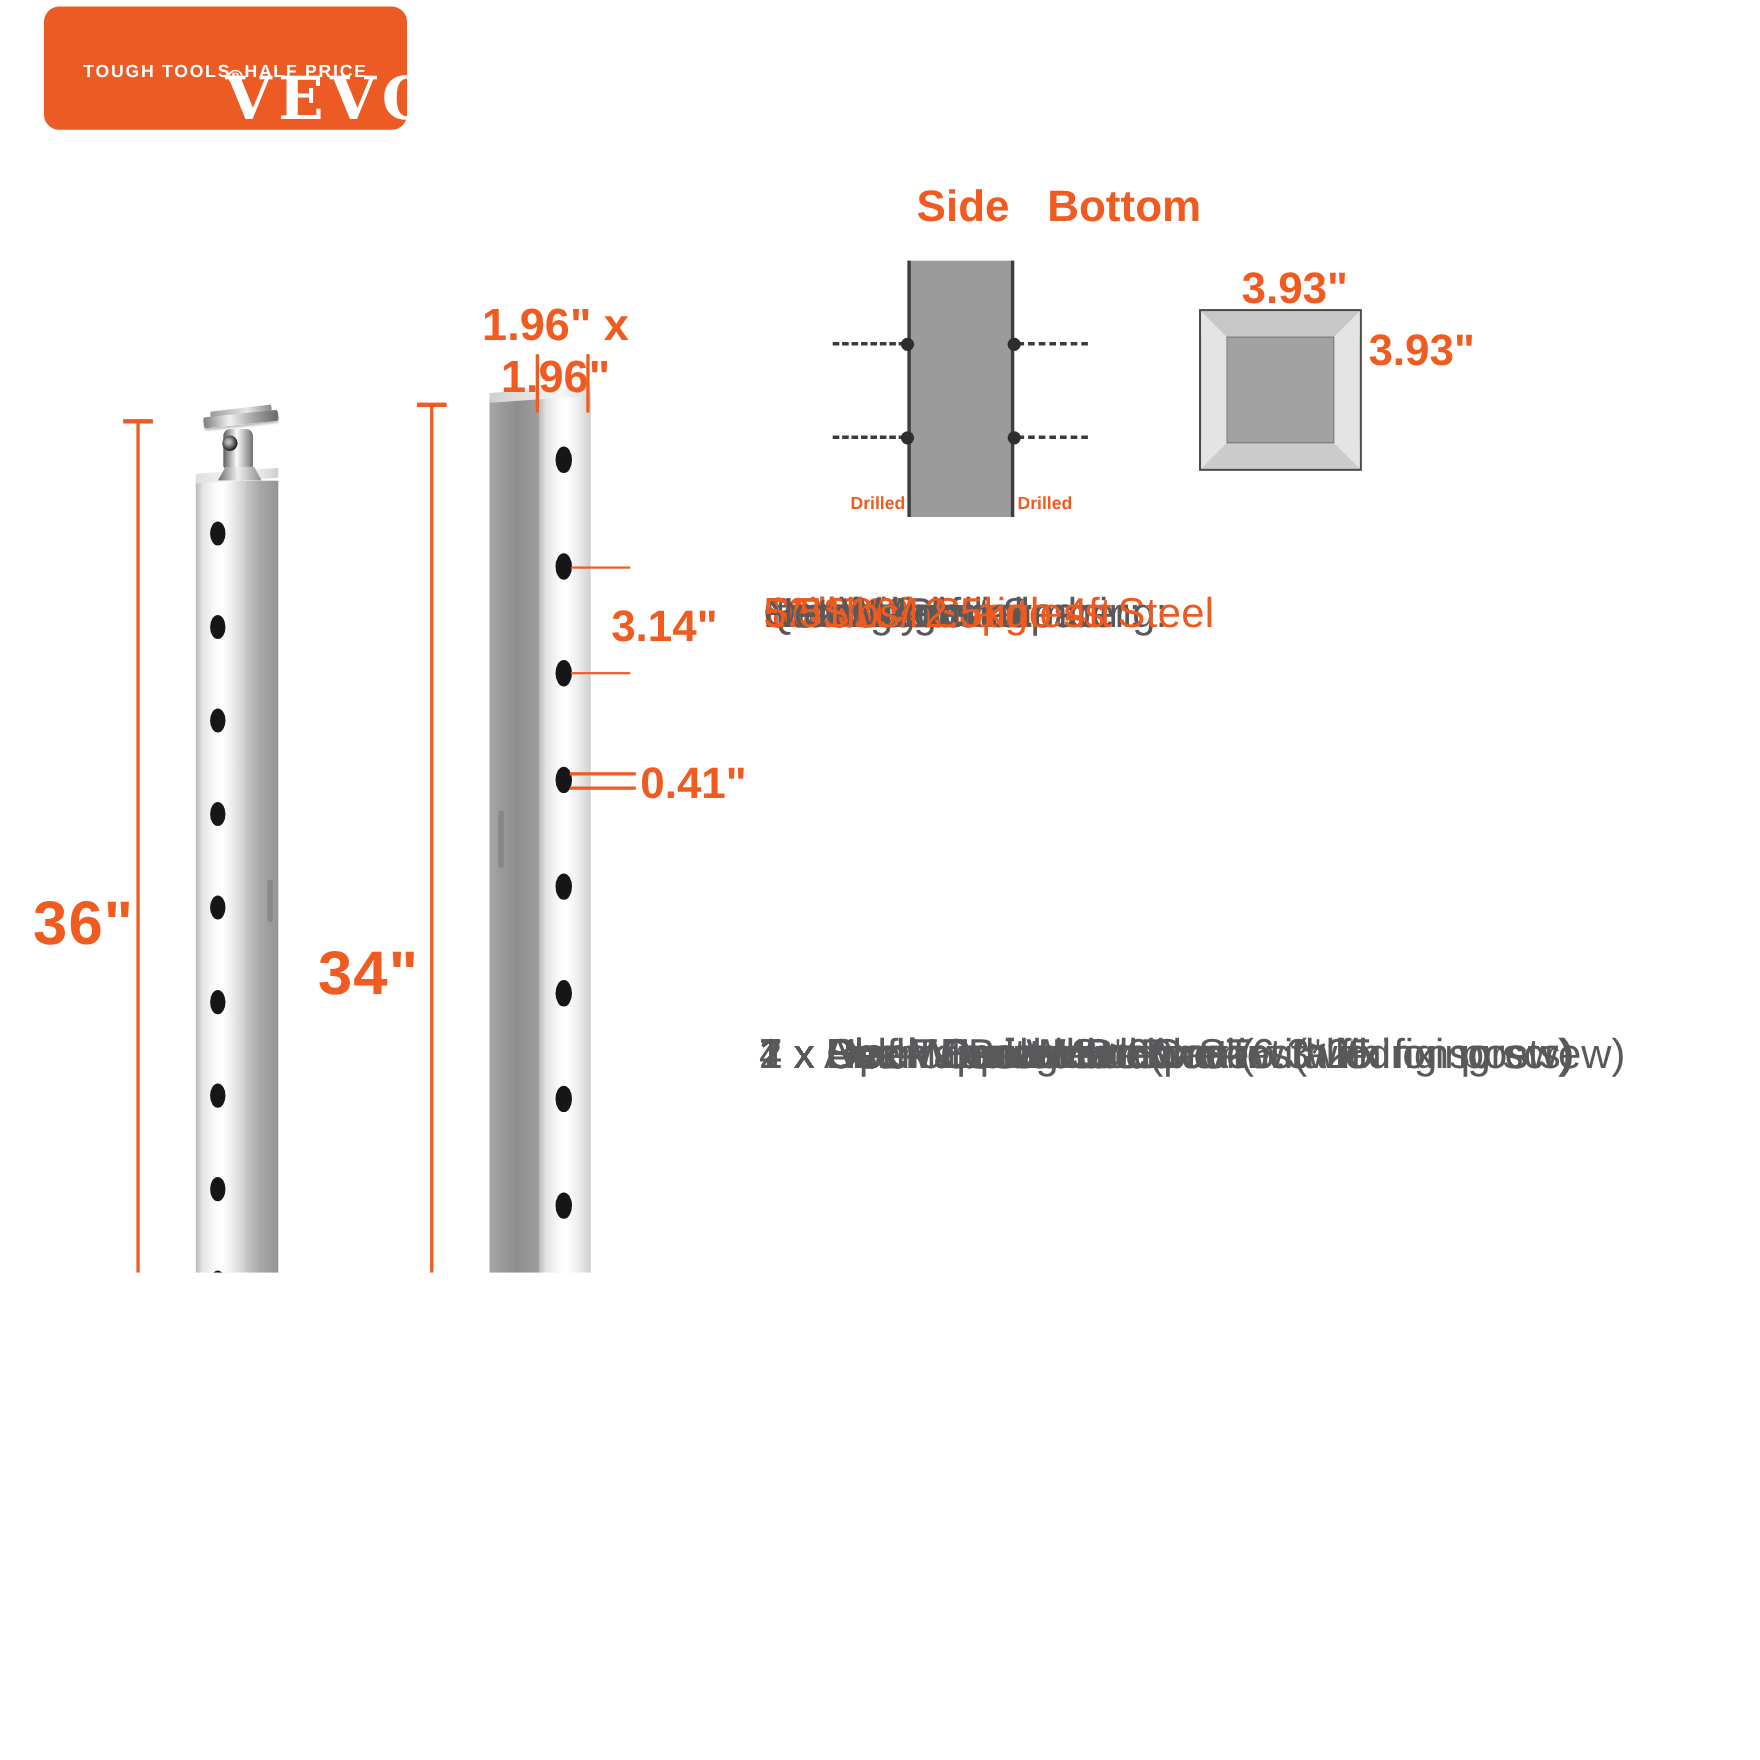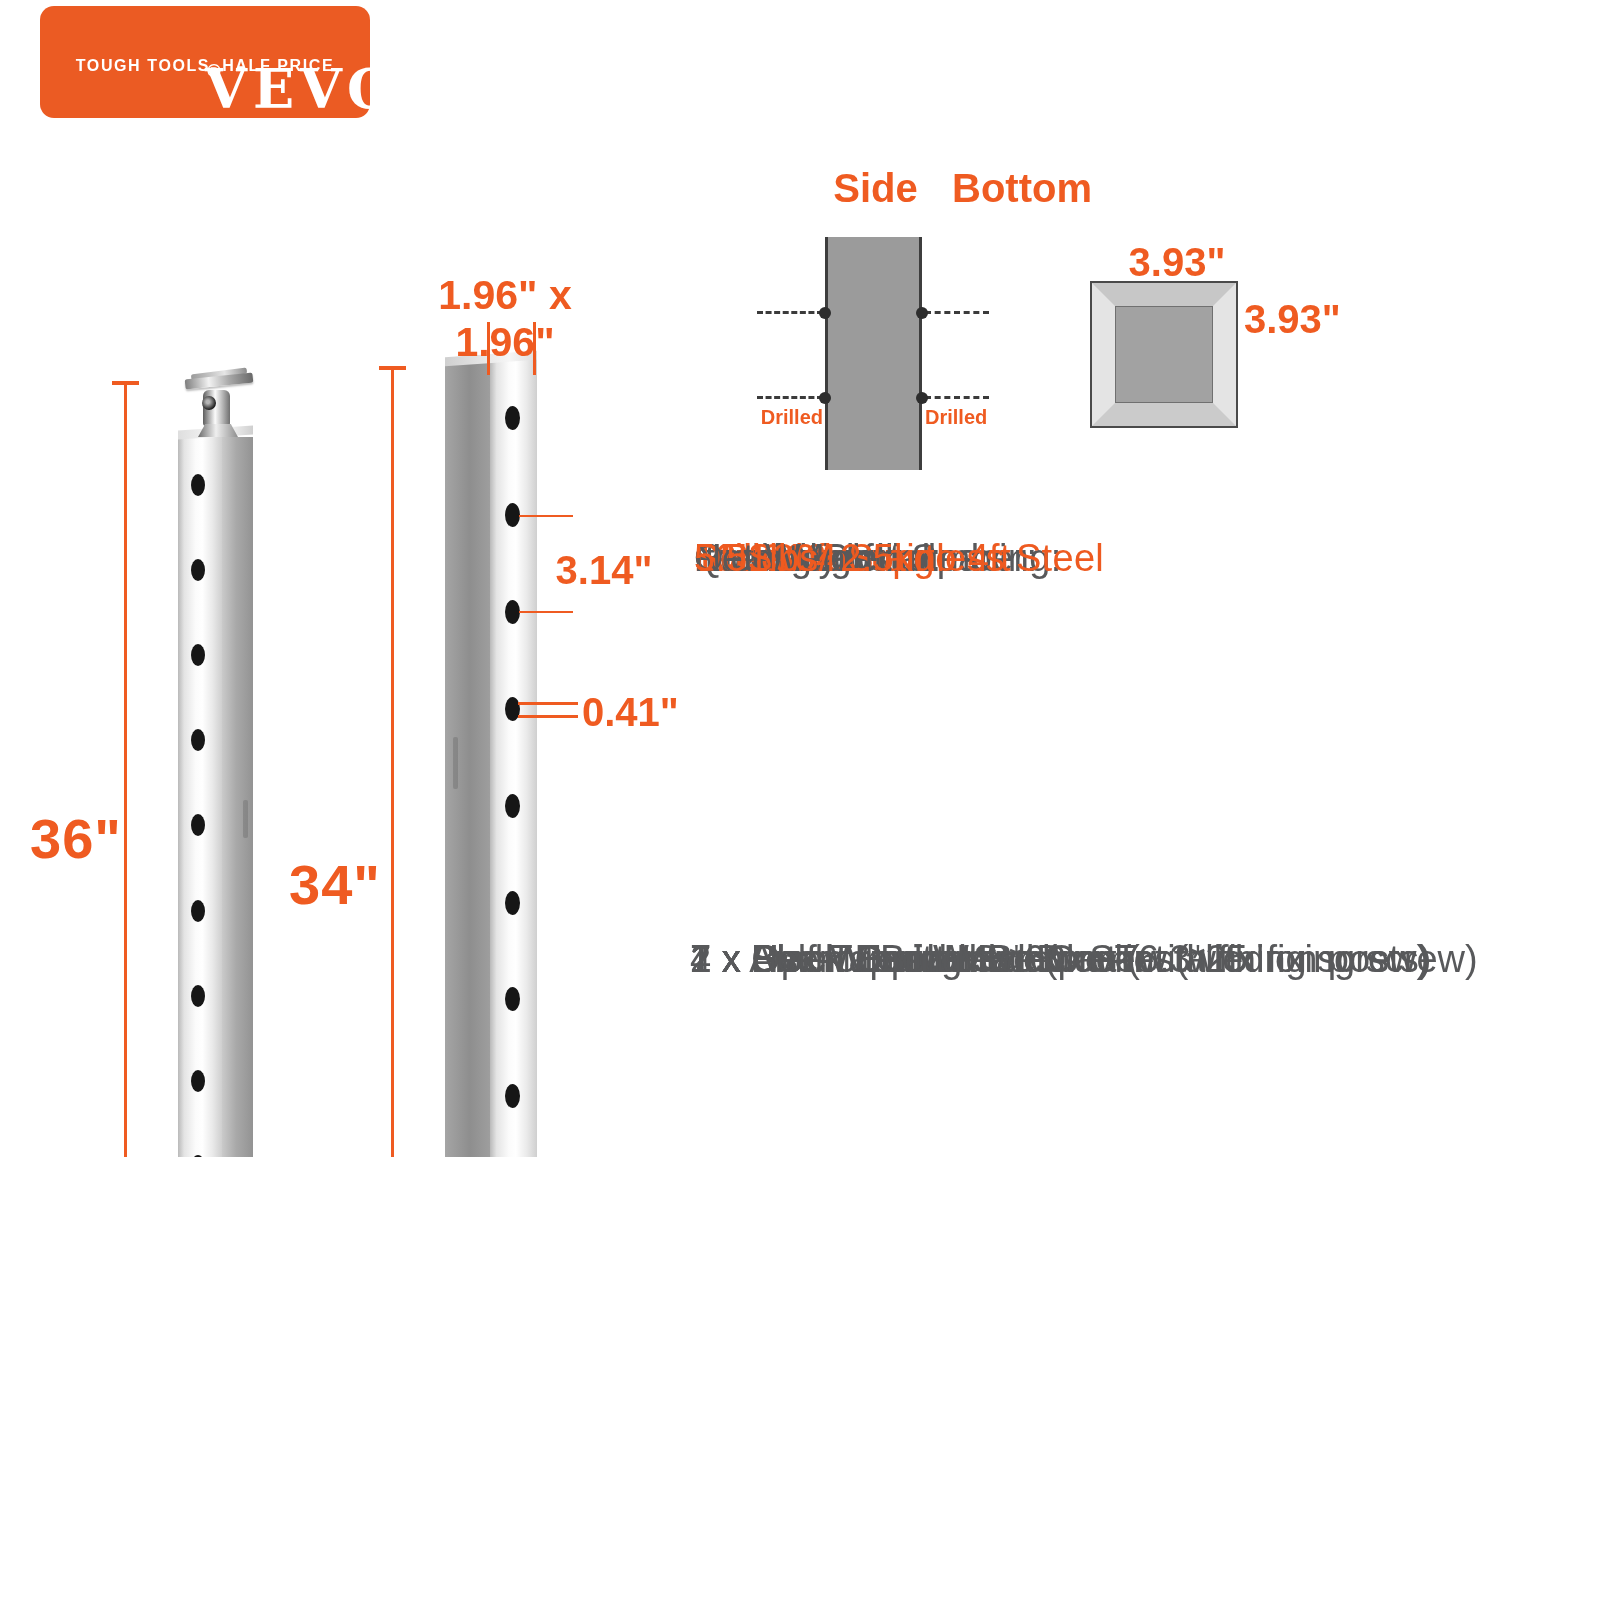--- a/index.html
+++ b/index.html
@@ -77,21 +77,21 @@
   .diagram-title{color:#EF5B21;font-weight:700;font-size:40px;text-align:center;}
   .side-title{left:818px;top:166px;width:115px;}
   .side-rect{left:825px;top:237px;width:97px;height:233px;background:#9b9b9b;
              border-left:3px solid #3d3d3d;border-right:3px solid #3d3d3d;}
   .dash{height:0;border-top:3px dashed #3b3b3b;}
   .dash-tl{left:757px;top:311px;width:66px;} .dash-tr{left:925px;top:311px;width:64px;}
   .dash-bl{left:757px;top:396px;width:66px;} .dash-br{left:925px;top:396px;width:64px;}
   .dot{width:12px;height:12px;border-radius:50%;background:#2d2d2d;}
   .dot-tl{left:819px;top:307px;} .dot-tr{left:916px;top:307px;}
   .dot-bl{left:819px;top:392px;} .dot-br{left:916px;top:392px;}
-  .drilled{color:#EF5B21;font-weight:700;font-size:20px;}
+  .drilled{color:#EF5B21;font-weight:700;font-size:16px;margin-top:44px;}
   .drilled-l{left:743px;top:406px;width:80px;text-align:right;}
   .drilled-r{left:925px;top:406px;width:84px;text-align:left;}
 
   
   .bottom-title{left:952px;top:166px;width:130px;}
   .bottom-plate{left:1090px;top:281px;width:148px;height:147px;border:2px solid #4a4a4a;background:#d6d6d6;}
   .bevel{position:absolute;inset:0;border-style:solid;border-width:24px;
          border-color:#c7c7c7 #e4e4e4 #cbcbcb #e4e4e4;background:#a2a2a2;}
   .bevel::after{content:"";position:absolute;inset:-1px;border:1px solid #707070;}
   .lbl393t{left:1122px;top:240px;width:110px;text-align:center;}

